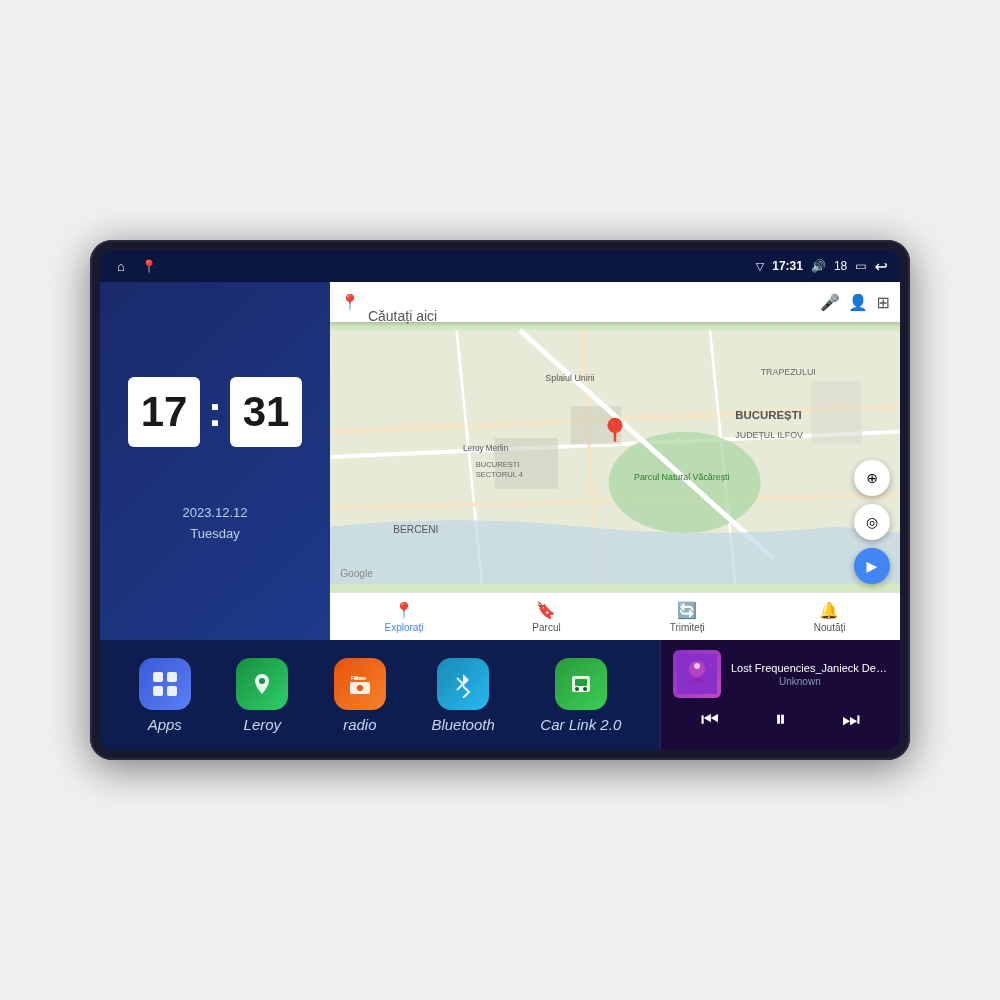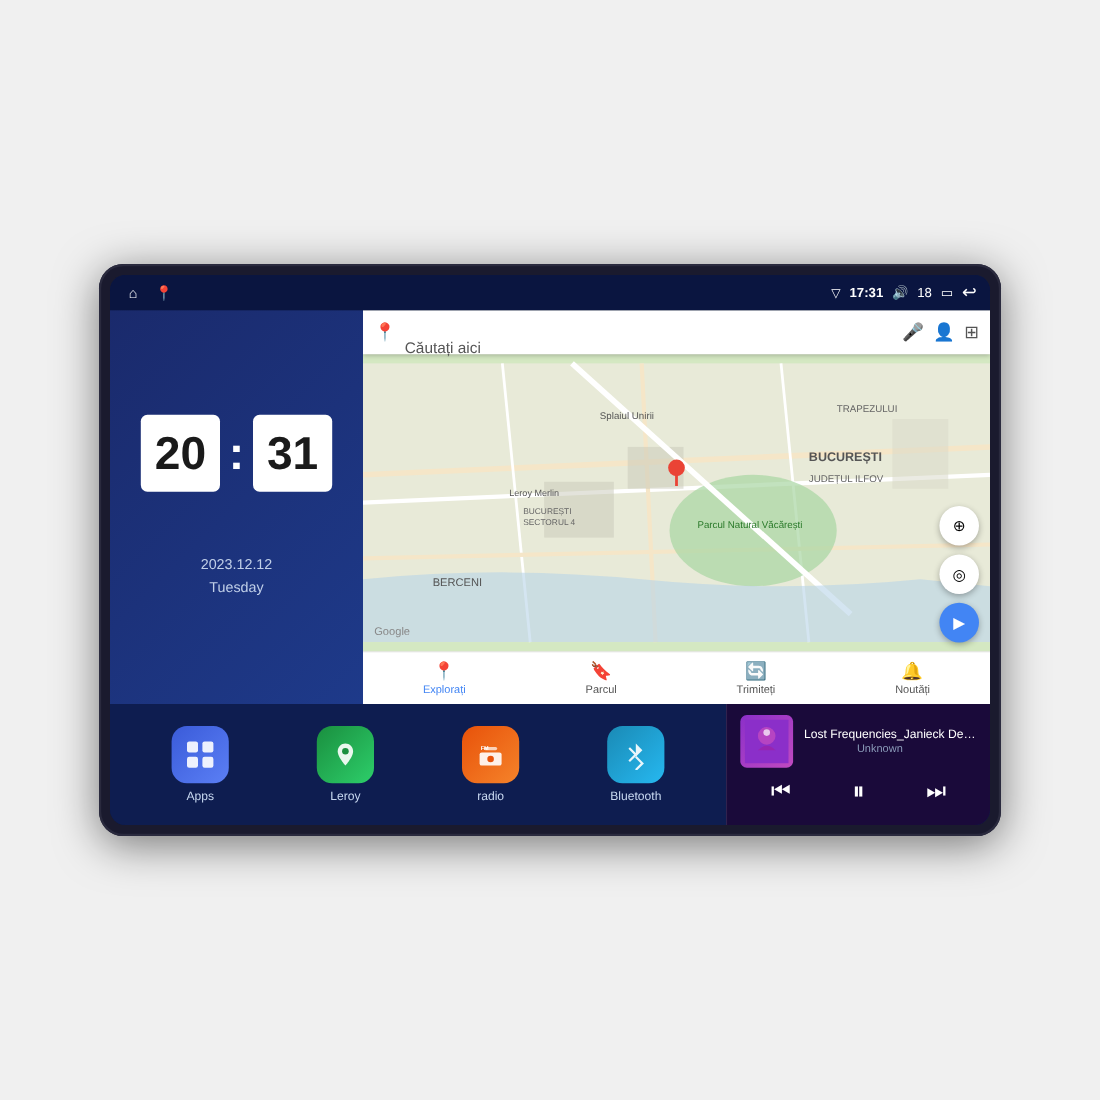--- a/index.html
+++ b/index.html
@@ -248,23 +248,24 @@
       font-size: 24px;
     }
 
     .app-icon.apps-bg { background: linear-gradient(135deg, #3a5bd9, #5b7ff5); }
     .app-icon.maps-bg { background: linear-gradient(135deg, #1a8f3f, #2dce6a); }
     .app-icon.radio-bg { background: linear-gradient(135deg, #e8520a, #f5832a); }
     .app-icon.bluetooth-bg { background: linear-gradient(135deg, #1a8ab5, #26b8f0); }
     .app-icon.carlink-bg { background: linear-gradient(135deg, #2a9b3a, #3bce55); }
 
     .app-label {
-      font-size: 11px;
+      font-size: 15px;
       color: #c8d8f0;
       text-align: center;
+      font-style: italic;
     }
 
     
     .music-player {
       width: 240px;
       background: #1a0a3a;
       display: flex;
       flex-direction: column;
       padding: 10px 12px;
       justify-content: space-between;
@@ -365,21 +366,21 @@
         <span style="font-size:16px; cursor:pointer;">↩</span>
       </div>
     </div>
 
     <div class="main-content">
 
       <div class="top-section">
 
         <div class="clock-panel">
           <div class="clock-display">
-            <div class="clock-digit-box">20</div>
+            <div class="clock-digit-box">17</div>
             <div class="clock-colon">:</div>
             <div class="clock-digit-box">31</div>
           </div>
           <div class="clock-date">
             <div>2023.12.12</div>
             <div>Tuesday</div>
           </div>
         </div>
 
         <div class="map-panel">
@@ -501,20 +502,31 @@
             <div class="app-icon bluetooth-bg">
               <svg width="28" height="28" viewBox="0 0 28 28" fill="none">
                 <path d="M14 4 L20 10 L14 16 L14 4Z" fill="white" opacity="0.9"></path>
                 <path d="M14 16 L20 22 L14 28" fill="none" stroke="white" stroke-width="2" opacity="0.9"></path>
                 <path d="M8 8 L14 14 M8 20 L14 14" stroke="white" stroke-width="2" opacity="0.9"></path>
               </svg>
             </div>
             <span class="app-label">Bluetooth</span>
           </div>
 
+          <div class="app-item">
+            <div class="app-icon carlink-bg">
+              <svg width="28" height="28" viewBox="0 0 28 28" fill="none">
+                <rect x="5" y="6" width="18" height="16" rx="2" fill="white" opacity="0.9"></rect>
+                <rect x="8" y="9" width="12" height="7" rx="1" fill="#2a9b3a"></rect>
+                <circle cx="10" cy="19" r="2" fill="#1a5a2a"></circle>
+                <circle cx="18" cy="19" r="2" fill="#1a5a2a"></circle>
+              </svg>
+            </div>
+            <span class="app-label">Car Link 2.0</span>
+          </div>
 
         </div>
 
         <div class="music-player">
           <div class="music-info">
             <div class="music-thumb">
               <svg width="40" height="40" viewBox="0 0 40 40">
                 <rect width="40" height="40" fill="#8b2fc9"></rect>
                 <circle cx="20" cy="15" r="8" fill="#c04ac0" opacity="0.8"></circle>
                 <path d="M12 28 Q20 20 28 28" fill="#a020a0" opacity="0.6"></path>

